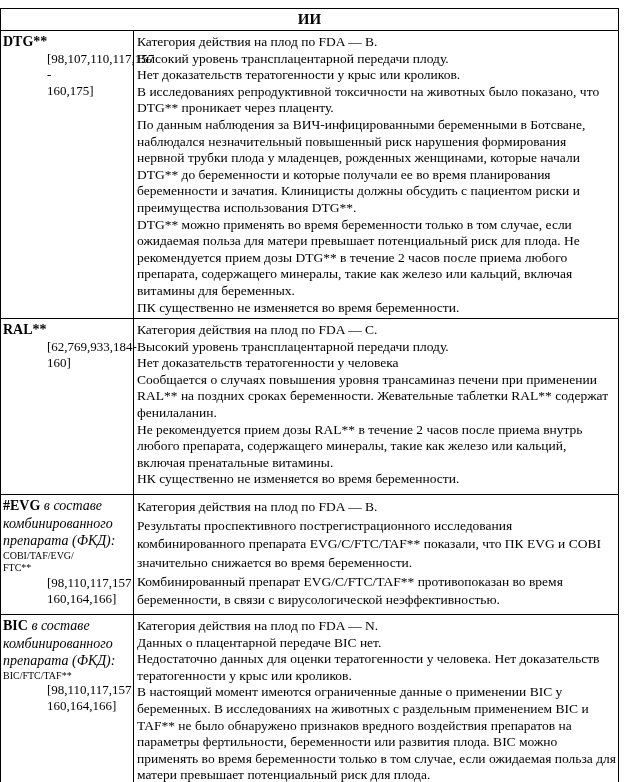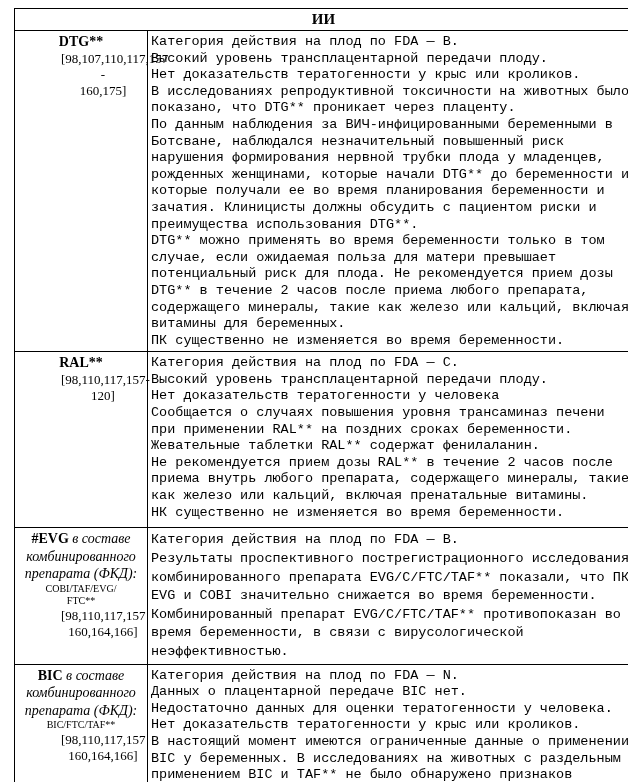--- a/index.html
+++ b/index.html
@@ -5,21 +5,21 @@
   html, body {
     margin: 0;
     padding: 0;
     background: #ffffff;
   }
   .page {
     position: relative;
     width: 628px;
     height: 782px;
     box-sizing: border-box;
-    padding: 8px 5px 7px 14px;
+    padding: 8px 5px 7px 0;
     background: #ffffff;
     color: #000000;
     font-family: "Liberation Serif", "DejaVu Serif", serif;
     overflow: hidden;
   }
   table.doc-table {
     border-collapse: collapse;
     width: 618px;
     table-layout: fixed;
   }
@@ -31,21 +31,21 @@
   }
   th.table-header {
     height: 22px;
     font-size: 15px;
     font-weight: bold;
     text-align: center;
     padding: 2px;
   }
   td.drug-cell {
     width: 133px;
-    text-align: center;
+    text-align: left;
     padding: 2px 2px;
     font-size: 13.5px;
     line-height: 1.25;
   }
   .drug-name {
     font-size: 14px;
   }
   .drug-name b { font-weight: bold; font-style: normal; }
   .drug-name em { font-weight: normal; font-style: italic; }
   .drug-combo {
@@ -57,21 +57,20 @@
     font-size: 13px;
     margin-left: 44px;
   }
   td.info-cell {
     padding: 3px 2px 2px 3px;
     font-size: 13.5px;
     line-height: 1.23;
   }
   .cell-paragraphs {
     white-space: pre-line;
-    font-family: Liberation Mono, monospace;
   }
   tr.row-dtg { height: 287px; }
   tr.row-ral { height: 176px; }
   tr.row-evg { height: 120px; }
   tr.row-bic { height: 162px; }
   tr.row-evg .cell-paragraphs { line-height: 1.38; }
 </style>
 </head>
 <body>
 
@@ -101,21 +100,21 @@
 По данным наблюдения за ВИЧ-инфицированными беременными в Ботсване, наблюдался незначительный повышенный риск нарушения формирования нервной трубки плода у младенцев, рожденных женщинами, которые начали DTG** до беременности и которые получали ее во время планирования беременности и зачатия. Клиницисты должны обсудить с пациентом риски и преимущества использования DTG**.
 DTG** можно применять во время беременности только в том случае, если ожидаемая польза для матери превышает потенциальный риск для плода. Не рекомендуется прием дозы DTG** в течение 2 часов после приема любого препарата, содержащего минералы, такие как железо или кальций, включая витамины для беременных.
 ПК существенно не изменяется во время беременности.</div>
       </td>
     </tr>
 
     <tr class="row-ral">
       <td class="drug-cell">
         <div class="drug-name"><b>RAL**</b><em></em></div>
         <div class="drug-combo"></div>
-        <div class="drug-refs">[98,110,117,157-120]</div>
+        <div class="drug-refs">[62,769,933,184-160]</div>
       </td>
       <td class="info-cell">
         <div class="cell-paragraphs">Категория действия на плод по FDA — С.
 Высокий уровень трансплацентарной передачи плоду.
 Нет доказательств тератогенности у человека
 Сообщается о случаях повышения уровня трансаминаз печени при применении RAL** на поздних сроках беременности. Жевательные таблетки RAL** содержат фенилаланин.
 Не рекомендуется прием дозы RAL** в течение 2 часов после приема внутрь любого препарата, содержащего минералы, такие как железо или кальций, включая пренатальные витамины.
 НК существенно не изменяется во время беременности.</div>
       </td>
     </tr>

